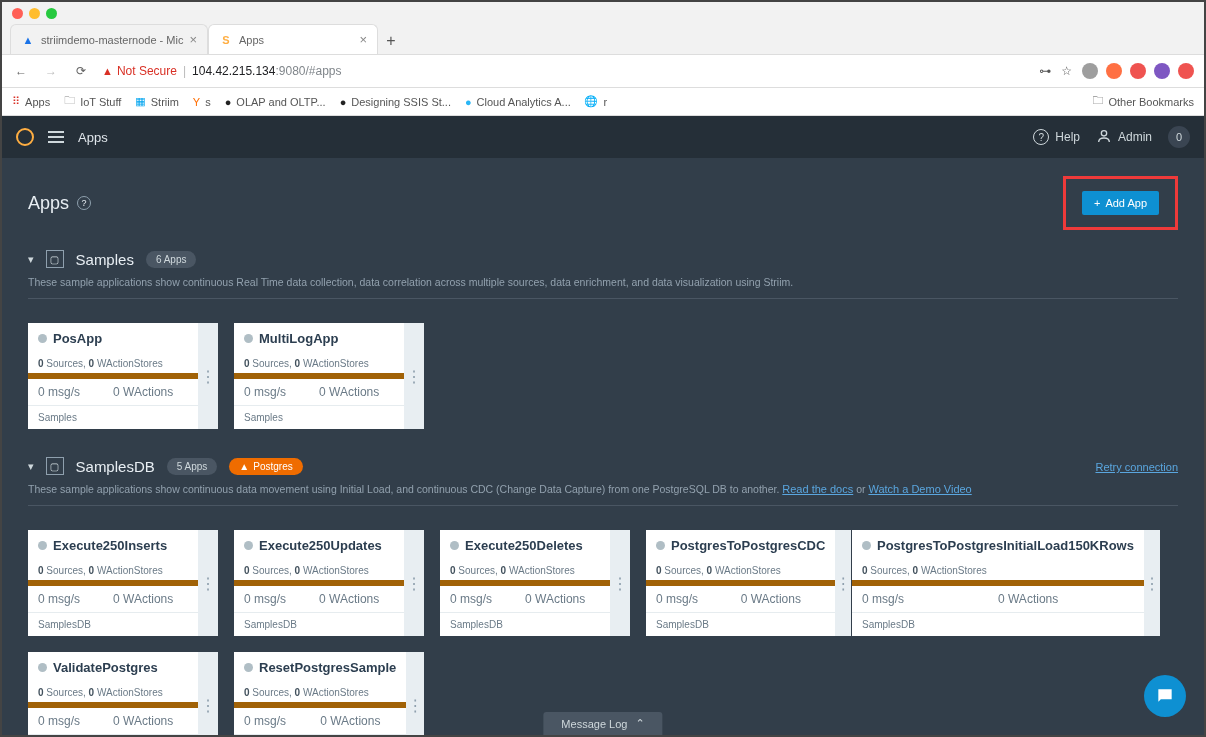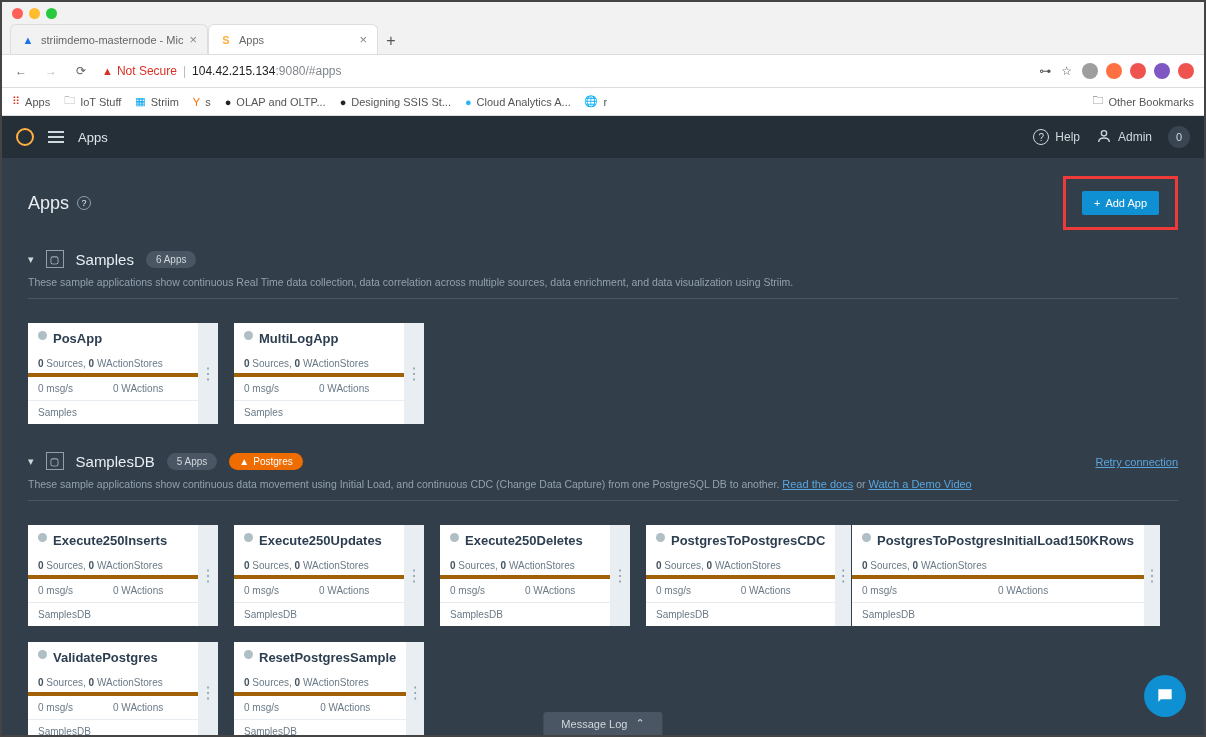--- a/index.html
+++ b/index.html
@@ -65,25 +65,25 @@
 .pill.orange { background: #ef6c00; color: #fff; display: flex; align-items: center; gap: 4px; }
 .secright { margin-left: auto; }
 .link { color: #5aa6df; font-size: 11px; text-decoration: underline; cursor: pointer; }
 .secdesc { font-size: 10.5px; color: #92a1ae; border-bottom: 1px solid #4a5663; padding-bottom: 10px; margin-bottom: 24px; }
 
 
 .cards { display: flex; flex-wrap: wrap; gap: 16px; }
 .card { background: #fff; color: #5a6a77; width: 190px; display: flex; position: relative; }
 .card.wide { width: 304px; }
 .card-main { flex: 1; padding: 0; }
-.card-title { padding: 8px 10px; font-size: 13px; font-weight: 600; color: #2c3e50; display: flex; gap: 6px; }
+.card-title { padding: 8px 10px; font-size: 13px; font-weight: 600; color: #2c3e50; display: flex; align-items: center; gap: 6px; }
 .statusdot { width: 9px; height: 9px; border-radius: 50%; background: #b0bec5; }
 .card-line { padding: 4px 10px; font-size: 10px; color: #6a7a87; }
 .card-line .bold { font-weight: 600; color: #42515d; }
-.card-row { display: flex; padding: 6px 10px; font-size: 10px; color: #6a7a87; border-top: 4px solid #a16207; }
+.card-row { display: flex; padding: 6px 10px; font-size: 12px; color: #6a7a87; border-top: 6px solid #a16207; }
 .card-row .cell { flex: 1; }
 .card-foot { padding: 6px 10px; font-size: 10px; color: #6a7a87; border-top: 1px solid #e6ecef; }
 .card-side { width: 20px; background: #e8eef2; display: flex; align-items: center; justify-content: center; cursor: pointer; color: #8fa0ae; letter-spacing: 0; }
 
 
 .msglog { position: absolute; bottom: 0; left: 50%; transform: translateX(-50%); background: #4a5663; color: #cfd8dc; font-size: 11px; padding: 5px 18px; border-radius: 3px 3px 0 0; display: flex; align-items: center; gap: 8px; cursor: pointer; }
 
 
 .chatfab { position: absolute; right: 18px; bottom: 18px; width: 42px; height: 42px; border-radius: 50%; background: #0e90d2; display: flex; align-items: center; justify-content: center; cursor: pointer; }
 .chatfab svg { width: 20px; height: 20px; fill: #fff; }

